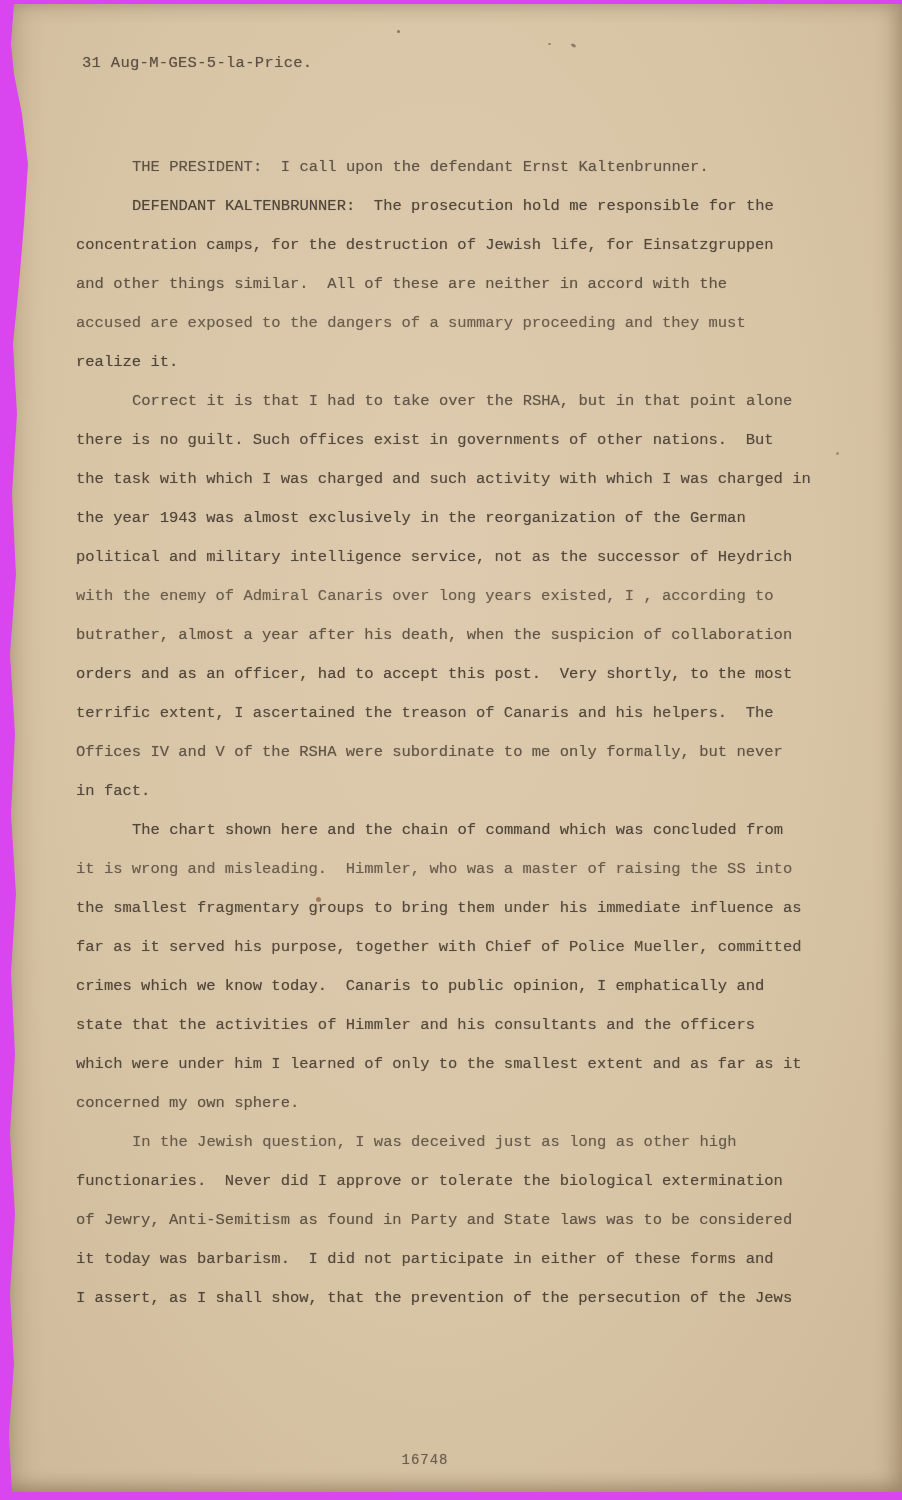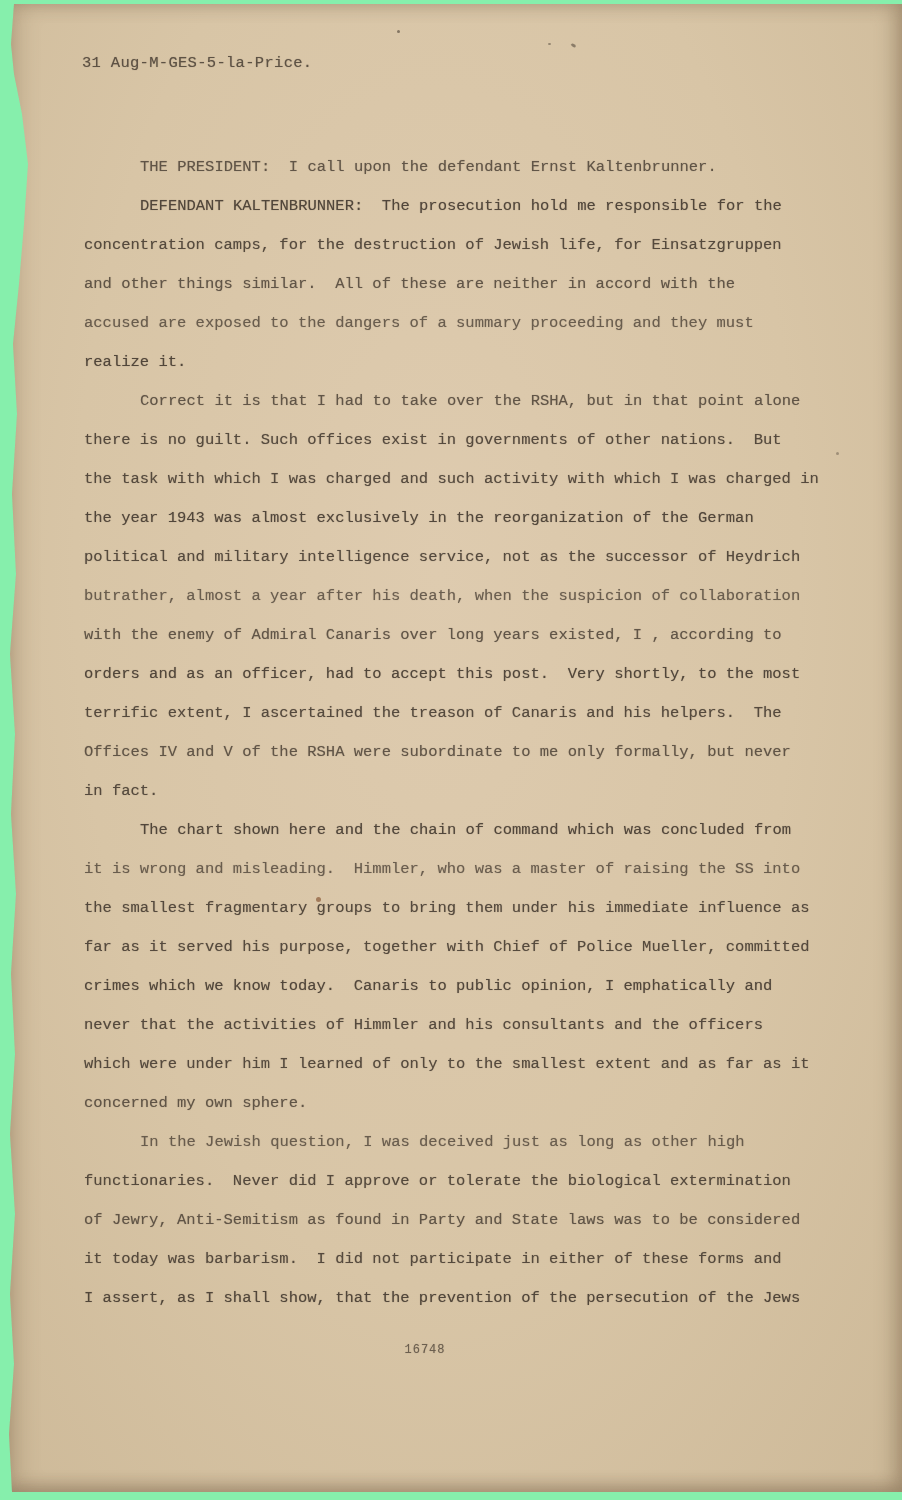--- a/index.html
+++ b/index.html
@@ -4,21 +4,21 @@
 <style>
   html, body {
     margin: 0;
     padding: 0;
     background: #0d0c0a;
   }
   .scan {
     position: relative;
     width: 902px;
     height: 1500px;
-    background: #86efac;
+    background: #d946ef;
     overflow: hidden;
     font-family: "Liberation Mono", "DejaVu Sans Mono", monospace;
   }
   .paper {
     position: absolute;
     left: 8px;
     top: 4px;
     right: 0;
     bottom: 8px;
     background: radial-gradient(ellipse at 48% 38%, #decbaf 0%, var(--paper, #d8c5a6) 55%, #cdb998 100%);
@@ -43,44 +43,44 @@
     left: 82px;
     top: 54px;
     font-size: 15.5px;
     letter-spacing: 0.3px;
     opacity: 0.82;
     text-shadow: 0 0 1px rgba(62, 50, 40, 0.55);
     white-space: pre;
   }
   .body-text {
     position: absolute;
-    left: 84px;
+    left: 76px;
     top: 148px;
     width: 790px;
   }
   .line {
     height: 39px;
     line-height: 39px;
     font-size: 15.5px;
     white-space: pre;
     opacity: 0.88;
     text-shadow: 0 0 1px rgba(62, 50, 40, 0.5);
   }
   .line.indent { padding-left: 56px; }
   
   .line:nth-child(3n+1) { opacity: 0.80; }
   .line:nth-child(4n+2) { opacity: 0.90; }
   .line:nth-child(7n+5) { opacity: 0.74; }
   .page-number {
     position: absolute;
     left: 0;
-    top: 1343px;
+    top: 1452px;
     width: 850px;
     text-align: center;
-    font-size: 12px;
+    font-size: 14px;
     letter-spacing: 1px;
     opacity: 0.72;
     text-shadow: 0 0 1px rgba(62, 50, 40, 0.5);
   }
   .speck {
     position: absolute;
     border-radius: 50%;
     background: #4a4034;
   }
   .speck.s1 { left: 397px; top: 30px;  width: 3px; height: 3px; opacity: .6; }
@@ -109,32 +109,32 @@
         <div class="line indent">DEFENDANT KALTENBRUNNER:  The prosecution hold me responsible for the</div>
         <div class="line">concentration camps, for the destruction of Jewish life, for Einsatzgruppen</div>
         <div class="line">and other things similar.  All of these are neither in accord with the</div>
         <div class="line">accused are exposed to the dangers of a summary proceeding and they must</div>
         <div class="line">realize it.</div>
         <div class="line indent">Correct it is that I had to take over the RSHA, but in that point alone</div>
         <div class="line">there is no guilt. Such offices exist in governments of other nations.  But</div>
         <div class="line">the task with which I was charged and such activity with which I was charged in</div>
         <div class="line">the year 1943 was almost exclusively in the reorganization of the German</div>
         <div class="line">political and military intelligence service, not as the successor of Heydrich</div>
+        <div class="line">with the enemy of Admiral Canaris over long years existed, I , according to</div>
         <div class="line">butrather, almost a year after his death, when the suspicion of collaboration</div>
-        <div class="line">with the enemy of Admiral Canaris over long years existed, I , according to</div>
         <div class="line">orders and as an officer, had to accept this post.  Very shortly, to the most</div>
         <div class="line">terrific extent, I ascertained the treason of Canaris and his helpers.  The</div>
         <div class="line">Offices IV and V of the RSHA were subordinate to me only formally, but never</div>
         <div class="line">in fact.</div>
         <div class="line indent">The chart shown here and the chain of command which was concluded from</div>
         <div class="line">it is wrong and misleading.  Himmler, who was a master of raising the SS into</div>
         <div class="line">the smallest fragmentary groups to bring them under his immediate influence as</div>
         <div class="line">far as it served his purpose, together with Chief of Police Mueller, committed</div>
         <div class="line">crimes which we know today.  Canaris to public opinion, I emphatically and</div>
-        <div class="line">never that the activities of Himmler and his consultants and the officers</div>
+        <div class="line">state that the activities of Himmler and his consultants and the officers</div>
         <div class="line">which were under him I learned of only to the smallest extent and as far as it</div>
         <div class="line">concerned my own sphere.</div>
         <div class="line indent">In the Jewish question, I was deceived just as long as other high</div>
         <div class="line">functionaries.  Never did I approve or tolerate the biological extermination</div>
         <div class="line">of Jewry, Anti-Semitism as found in Party and State laws was to be considered</div>
         <div class="line">it today was barbarism.  I did not participate in either of these forms and</div>
         <div class="line">I assert, as I shall show, that the prevention of the persecution of the Jews</div>
       </div>
 
     <div class="page-number">16748</div>

